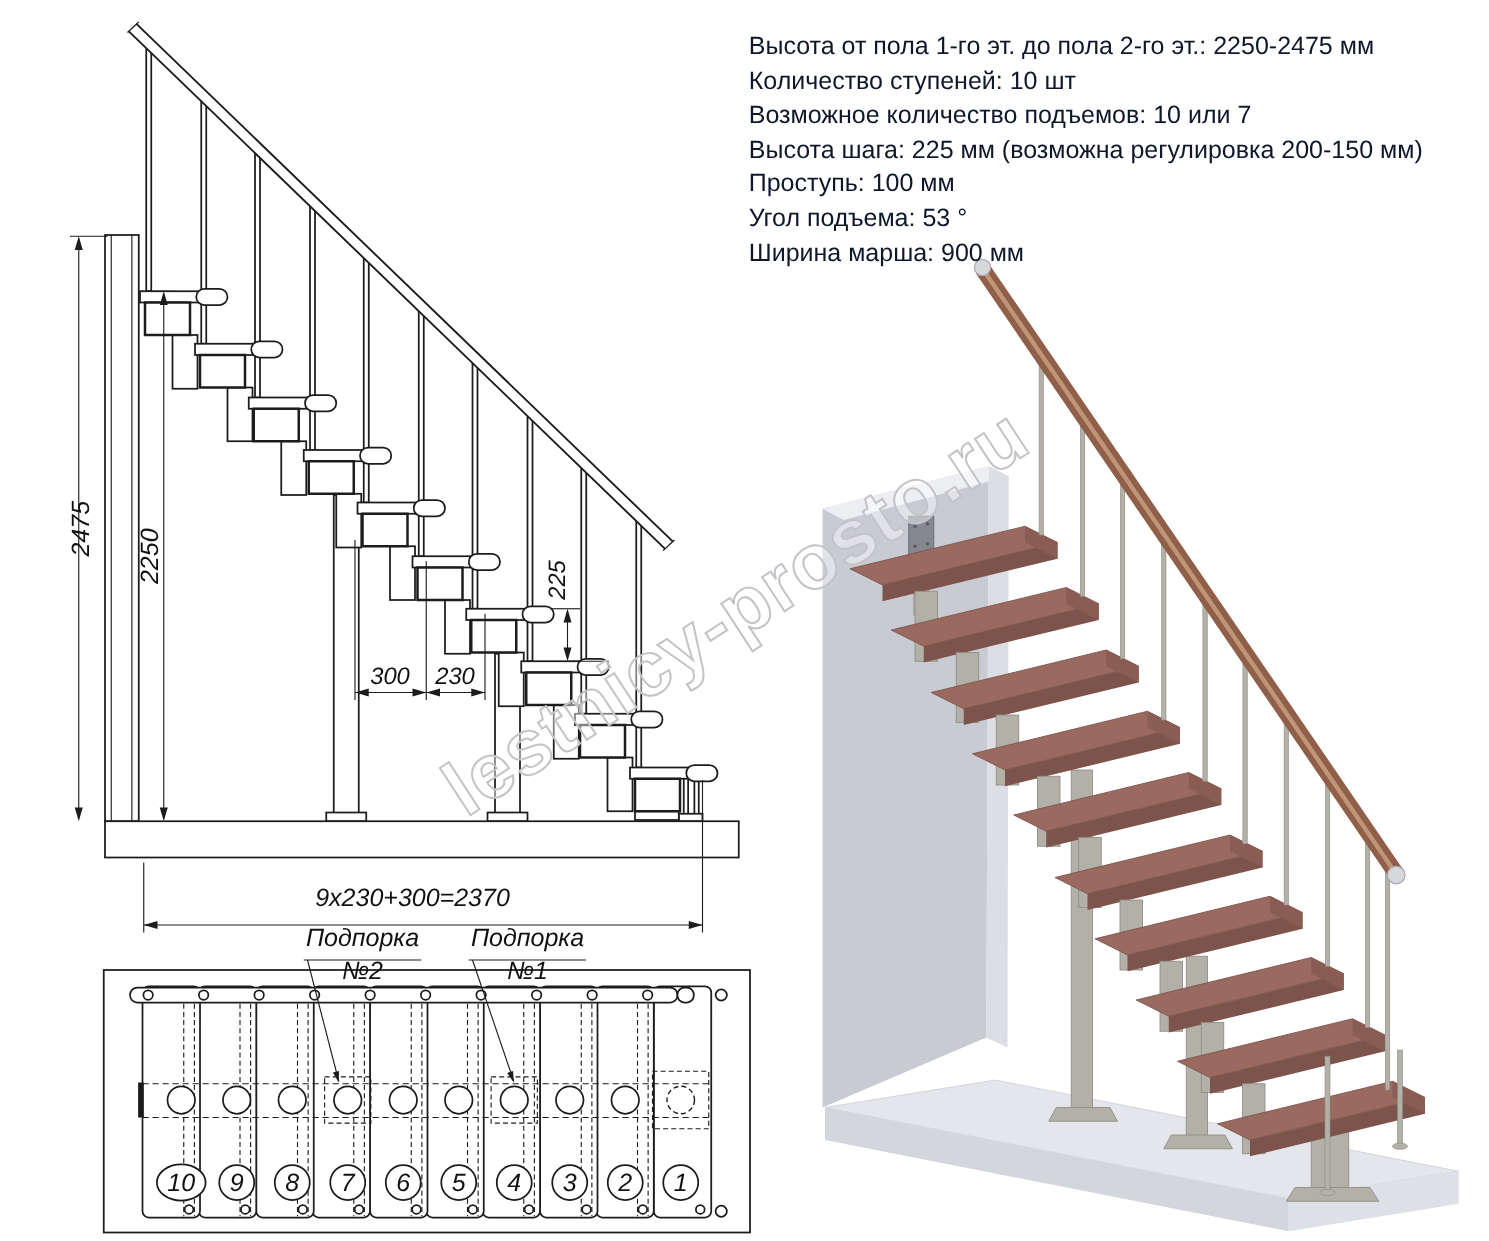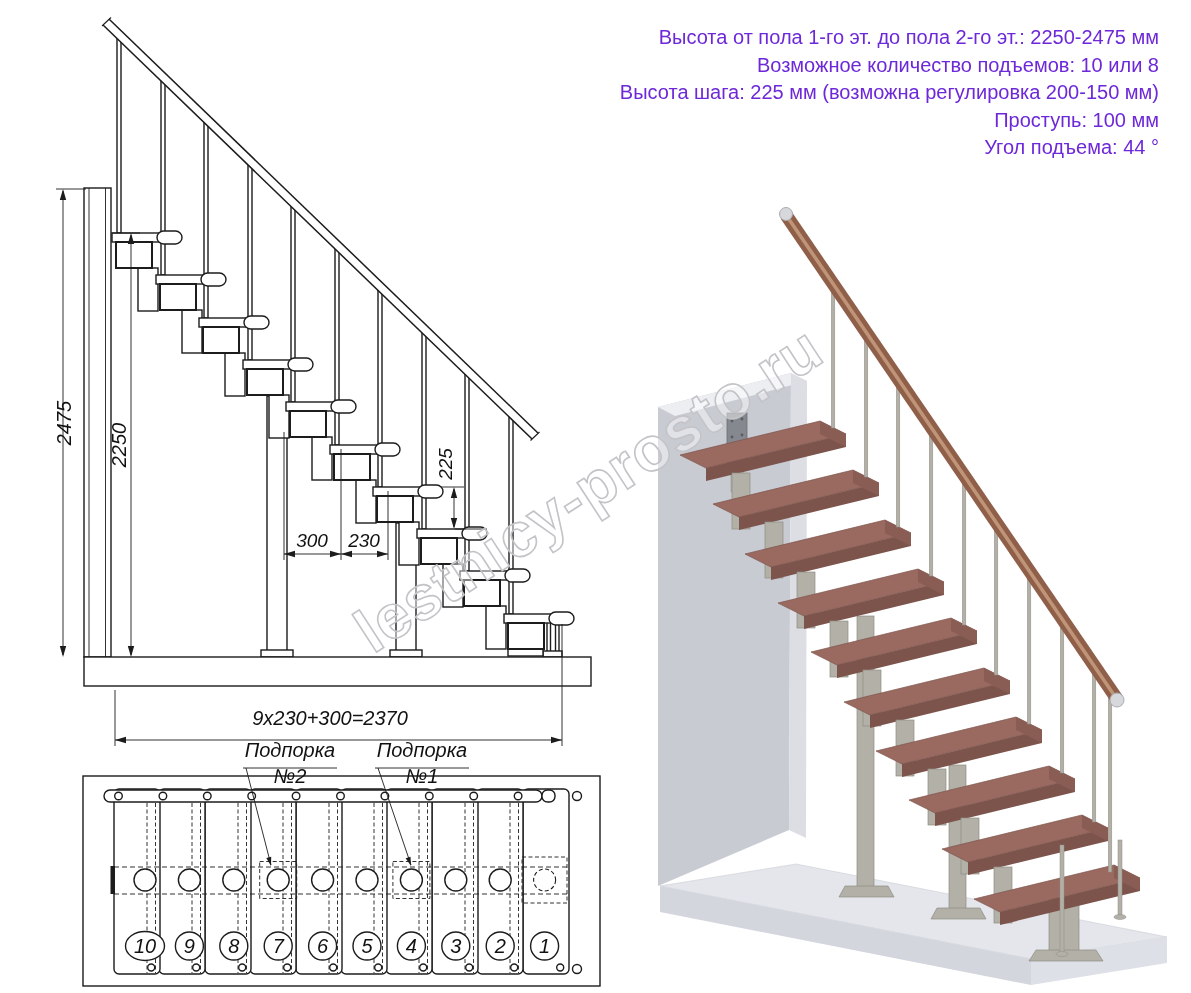--- a/index.html
+++ b/index.html
@@ -29,21 +29,21 @@
   .wl-side{fill:var(--wall_side);stroke:none;}
   .t-top{fill:var(--tread_top);stroke:var(--tread_front);stroke-width:.7;}
   .t-front{fill:var(--tread_front);stroke:none;}
   .t-side{fill:var(--tread_side);stroke:none;}
   .met{fill:var(--metal);stroke:var(--metal_dark);stroke-width:.7;}
   .bal{fill:var(--metal);stroke:var(--metal_dark);stroke-width:.5;}
   .wm{font:700 62px "Liberation Sans",sans-serif;fill:rgba(255,255,255,0.45);
       stroke:var(--watermark);stroke-width:1.6px;letter-spacing:1px;}
   
   .specs{position:absolute;left:599px;top:24px;width:560px;
-         font-size:20px;line-height:27.6px;color:#6d28d9;text-align:right;}
+         font-size:20px;line-height:27.6px;color:#0f172a;}
 </style>
 </head>
 <body>
 
 <div class="page">
 
 <svg class="drawing" width="1191" height="993" viewBox="0 0 1191 993">
 
   <g>
 
@@ -440,19 +440,21 @@
       <text class="dtxt" x="422" y="757" text-anchor="middle">Подпорка</text>
       <text class="dtxt" x="422" y="783" text-anchor="middle">№1</text>
     </g>
   </g>
 
   <text class="wm" transform="translate(600,507) rotate(-33)" text-anchor="middle">lestnicy-prosto.ru</text>
 </svg>
 
 <div class="specs">
   <div>Высота от пола 1-го эт. до пола 2-го эт.: 2250-2475 мм</div>
-  <div>Возможное количество подъемов: 10 или 8</div>
+  <div>Количество ступеней: 10 шт</div>
+  <div>Возможное количество подъемов: 10 или 7</div>
   <div>Высота шага: 225 мм (возможна регулировка 200-150 мм)</div>
   <div>Проступь: 100 мм</div>
-  <div>Угол подъема: 44 °</div>
+  <div>Угол подъема: 53 °</div>
+  <div>Ширина марша: 900 мм</div>
 </div>
 
 </div>
 
 </body></html>

